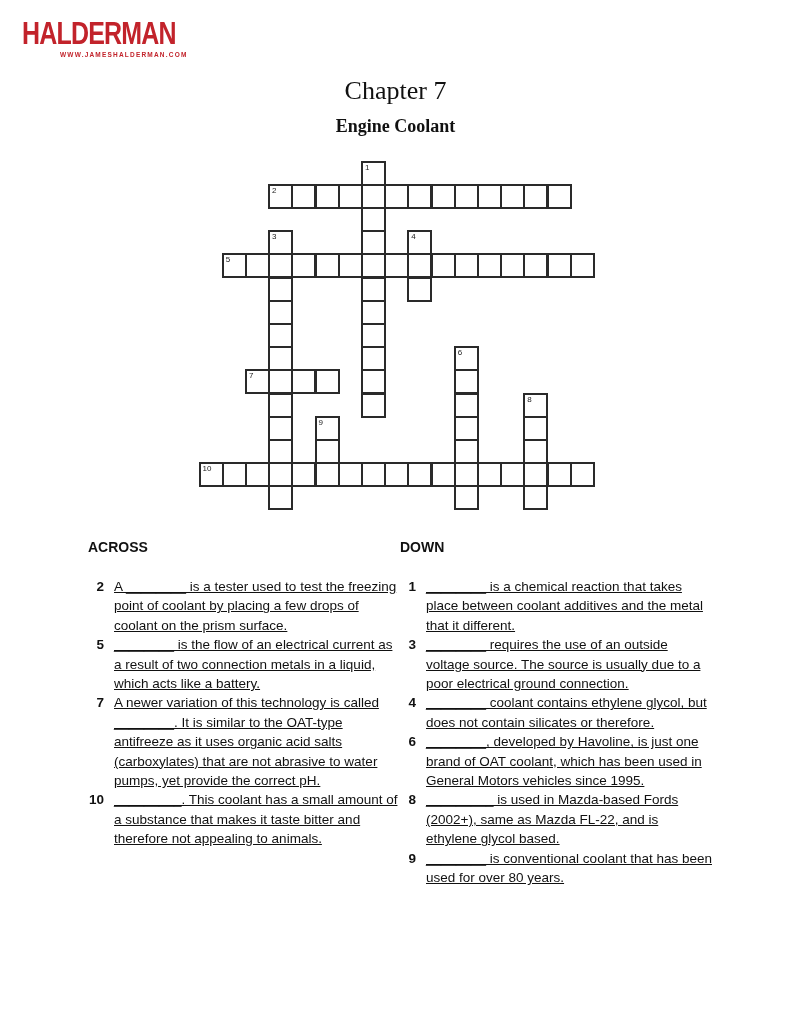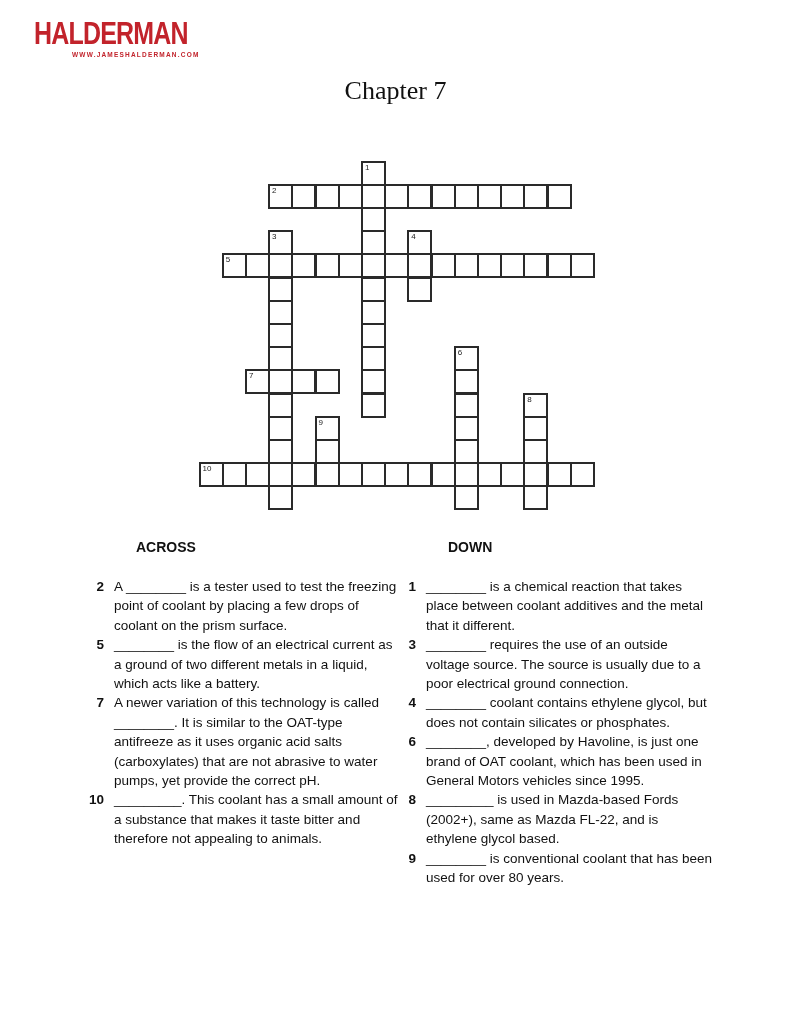--- a/index.html
+++ b/index.html
@@ -1,21 +1,21 @@
 <!DOCTYPE html>
 <html><head>
 <meta charset="utf-8">
 <style>
   html,body { margin:0; padding:0; background:#fff; }
   .page {
     position:relative; width:791px; height:1024px; background:#fff;
     font-family:"Liberation Sans", sans-serif; color:#111; overflow:hidden;
   }
   
-  .logo { position:absolute; left:22px; top:18px;margin-left:12px; }
+  .logo { position:absolute; left:22px; top:18px; }
   .logo-wordmark {
     font-weight:700; font-size:32px; line-height:30px; letter-spacing:-1px;
     transform:scaleX(0.78); transform-origin:left top; white-space:nowrap;
   }
   .logo-url {
     position:absolute; left:38px; top:33px; font-size:6.5px; font-weight:700;
     letter-spacing:1.2px; white-space:nowrap;
   }
   
   .chapter-title {
@@ -32,38 +32,39 @@
     position:absolute; box-sizing:border-box; background:#fff;
     border:2px solid #2a2a2a;
   }
   .cellnum {
     position:absolute; left:2px; top:0px; font-size:8px; line-height:9px; color:#222;
   }
   
   .clue-col { position:absolute; top:540px; width:310px; }
   .clue-col.left  { left:88px; }
   .clue-col.right { left:400px; }
-  .clue-header { font-size:14px; font-weight:700; line-height:14px; margin-bottom:23px;margin-left:48px; }
+  .clue-header { font-size:14px; font-weight:700; line-height:14px; margin-bottom:23px; }
   .clue { position:relative; padding-left:26px; font-size:13.5px; line-height:19.4px; }
   .cnum {
     position:absolute; left:0; top:0; width:16px; text-align:right; font-weight:700;
   }
-  .ctext { display:block; width:286px; }
+  .ctext { display:block; width:286px;text-decoration:underline; }
 </style>
 </head>
 <body>
 
 <div class="page">
 
   <div class="logo" style="color: rgb(194, 35, 43);">
     <div class="logo-wordmark">HALDERMAN</div>
     <div class="logo-url">WWW.JAMESHALDERMAN.COM</div>
   </div>
 
   <div class="chapter-title">Chapter 7</div>
+  <div class="chapter-subtitle">Engine Coolant</div>
 
   <div class="grid" id="grid">
       <div class="cell" style="left: 360.9px; top: 160.5px; width: 25.2px; height: 25.2px; border-color: rgb(42, 42, 42);">
         <span class="cellnum">1</span>
       </div>
       <div class="cell" style="left: 360.9px; top: 183.7px; width: 25.2px; height: 25.2px; border-color: rgb(42, 42, 42);"></div>
       <div class="cell" style="left: 360.9px; top: 206.9px; width: 25.2px; height: 25.2px; border-color: rgb(42, 42, 42);"></div>
       <div class="cell" style="left: 360.9px; top: 230.1px; width: 25.2px; height: 25.2px; border-color: rgb(42, 42, 42);"></div>
       <div class="cell" style="left: 360.9px; top: 253.3px; width: 25.2px; height: 25.2px; border-color: rgb(42, 42, 42);"></div>
       <div class="cell" style="left: 360.9px; top: 276.5px; width: 25.2px; height: 25.2px; border-color: rgb(42, 42, 42);"></div>
@@ -165,21 +166,21 @@
 
   <div class="clue-col left">
     <div class="clue-header">ACROSS</div>
     <div id="across-list">
         <div class="clue">
           <span class="cnum">2</span>
           <span class="ctext">A ________ is a tester used to test the freezing point of coolant by placing a few drops of coolant on the prism surface.</span>
         </div>
         <div class="clue">
           <span class="cnum">5</span>
-          <span class="ctext">________ is the flow of an electrical current as a ground of two different metals in a liquid, which acts like a battery.</span>
+          <span class="ctext">________ is the flow of an electrical current as a result of two connection metals in a liquid, which acts like a battery.</span>
         </div>
         <div class="clue">
           <span class="cnum">7</span>
           <span class="ctext">A newer variation of this technology is called ________. It is similar to the OAT-type antifreeze as it uses organic acid salts (carboxylates) that are not abrasive to water pumps, yet provide the correct pH.</span>
         </div>
         <div class="clue">
           <span class="cnum">10</span>
           <span class="ctext">_________. This coolant has a small amount of a substance that makes it taste bitter and therefore not appealing to animals.</span>
         </div>
       </div>
@@ -191,21 +192,21 @@
         <div class="clue">
           <span class="cnum">1</span>
           <span class="ctext">________ is a chemical reaction that takes place between coolant additives and the metal that it different.</span>
         </div>
         <div class="clue">
           <span class="cnum">3</span>
           <span class="ctext">________ requires the use of an outside voltage source. The source is usually due to a poor electrical ground connection.</span>
         </div>
         <div class="clue">
           <span class="cnum">4</span>
-          <span class="ctext">________ coolant contains ethylene glycol, but does not contain silicates or phosphates.</span>
+          <span class="ctext">________ coolant contains ethylene glycol, but does not contain silicates or therefore.</span>
         </div>
         <div class="clue">
           <span class="cnum">6</span>
           <span class="ctext">________, developed by Havoline, is just one brand of OAT coolant, which has been used in General Motors vehicles since 1995.</span>
         </div>
         <div class="clue">
           <span class="cnum">8</span>
           <span class="ctext">_________ is used in Mazda-based Fords (2002+), same as Mazda FL-22, and is ethylene glycol based.</span>
         </div>
         <div class="clue">

